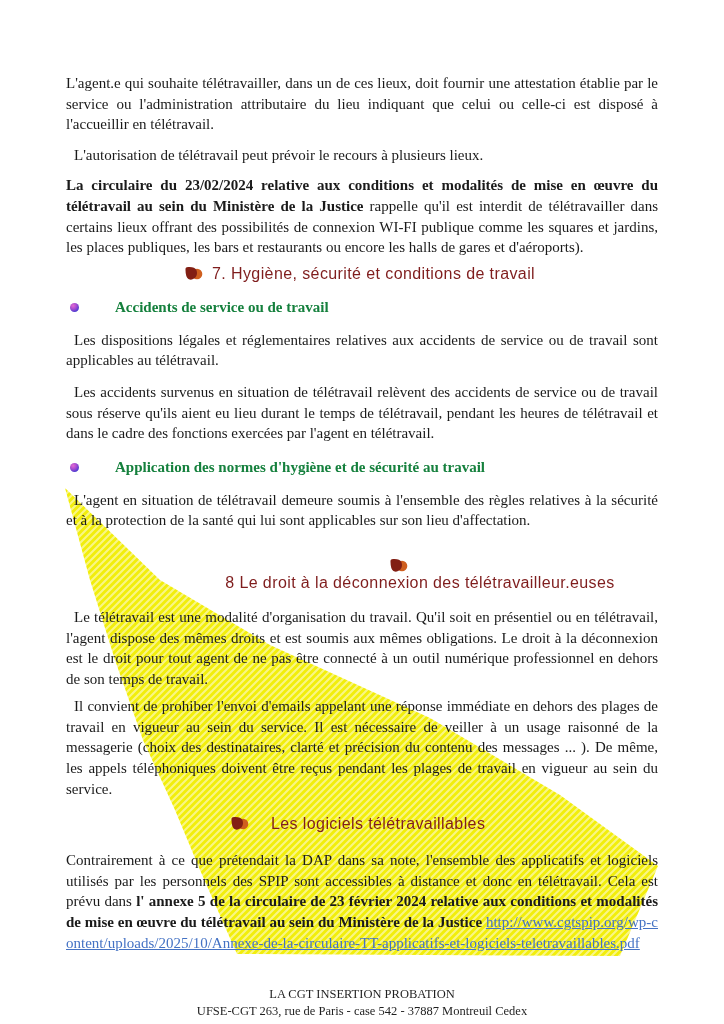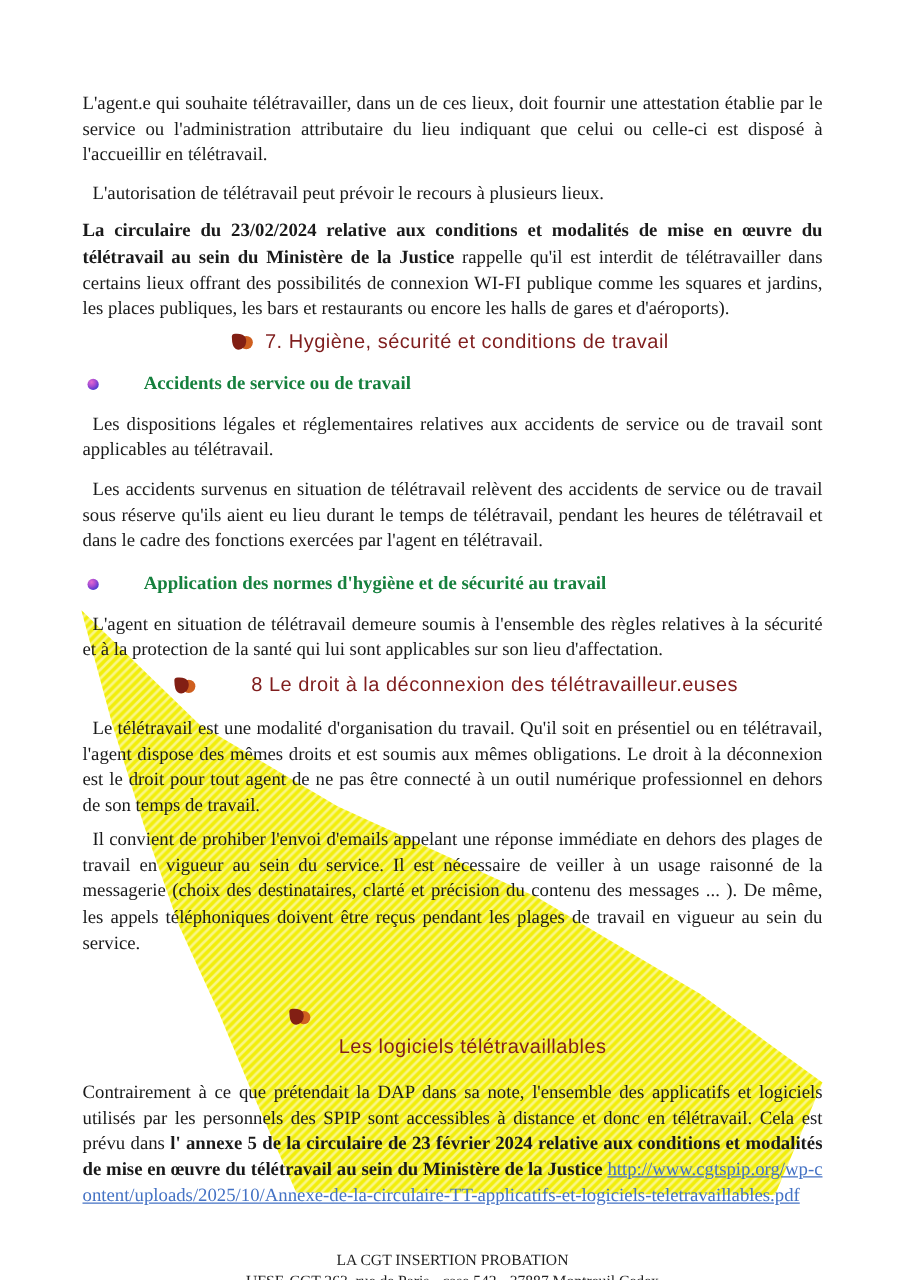--- a/index.html
+++ b/index.html
@@ -100,38 +100,38 @@
 
     <p class="body indent" style="margin-top:11px;">Les accidents survenus en situation de télétravail relèvent des accidents de service ou de travail sous réserve qu'ils aient eu lieu durant le temps de télétravail, pendant les heures de télétravail et dans le cadre des fonctions exercées par l'agent en télétravail.</p>
 
     <div class="bullet-row" style="margin-top:15px;">
       <span class="sphere"></span>
       <span class="bullet-label">Application des normes d'hygiène et de sécurité au travail</span>
     </div>
 
     <p class="body indent" style="margin-top:14px;">L'agent en situation de télétravail demeure soumis à l'ensemble des règles relatives à la sécurité et à la protection de la santé qui lui sont applicables sur son lieu d'affectation.</p>
 
-    <div class="h-row" style="margin-top:9px;padding-left:72px;">
+    <div class="h-row" style="margin-top:27px;padding-left:72px;flex-direction:column;">
       <svg class="leaf" width="19" height="16" viewBox="0 0 19 16">
         <circle cx="13" cy="8" r="5.3" fill="#cf5f1f"></circle>
         <path d="M1.5,4 Q1,1.2 4.2,1 Q10.8,0.6 12.4,4 Q14,8 11.4,11.6 Q7.8,15 4.4,13 Q1.6,11.2 1.5,4 Z" fill="#821f14"></path>
       </svg>
       <span style="margin-left:44px;">8 Le droit à la déconnexion des télétravailleur.euses</span>
     </div>
 
     <p class="body indent" style="margin-top:15px;">Le télétravail est une modalité d'organisation du travail. Qu'il soit en présentiel ou en télétravail, l'agent dispose des mêmes droits et est soumis aux mêmes obligations. Le droit à la déconnexion est le droit pour tout agent de ne pas être connecté à un outil numérique professionnel en dehors de son temps de travail.</p>
 
     <p class="body indent" style="margin-top:7px;">Il convient de prohiber l'envoi d'emails appelant une réponse immédiate en dehors des plages de travail en vigueur au sein du service. Il est nécessaire de veiller à un usage raisonné de la messagerie (choix des destinataires, clarté et précision du contenu des messages ... ). De même, les appels téléphoniques doivent être reçus pendant les plages de travail en vigueur au sein du service.</p>
 
     <div class="h-row" style="margin-top:16px;padding-left:164px;">
       <svg class="leaf" width="19" height="16" viewBox="0 0 19 16">
         <circle cx="13" cy="8" r="5.3" fill="#cf5f1f"></circle>
         <path d="M1.5,4 Q1,1.2 4.2,1 Q10.8,0.6 12.4,4 Q14,8 11.4,11.6 Q7.8,15 4.4,13 Q1.6,11.2 1.5,4 Z" fill="#821f14"></path>
       </svg>
-      <span style="margin-left:22px;margin-top:48px;">Les logiciels télétravaillables</span>
+      <span style="margin-left:22px;">Les logiciels télétravaillables</span>
     </div>
 
     <p class="body" style="margin-top:17px;"><span>Contrairement à ce que prétendait la DAP dans sa note, l'ensemble des applicatifs et logiciels utilisés par les personnels des SPIP sont accessibles à distance et donc en télétravail. Cela est prévu dans </span><b>l' annexe 5 de la circulaire de 23 février 2024 relative aux conditions et modalités de mise en œuvre du télétravail au sein du Ministère de la Justice</b><span> </span><a class="doclink" href="#">http://www.cgtspip.org/wp-content/uploads/2025/10/Annexe-de-la-circulaire-TT-applicatifs-et-logiciels-teletravaillables.pdf</a></p>
 
     <div class="footer">
       <div>LA CGT INSERTION PROBATION</div>
       <div>UFSE-CGT 263, rue de Paris - case 542 - 37887 Montreuil Cedex</div>
       <div>www.cgtspip.org</div>
     </div>
 

